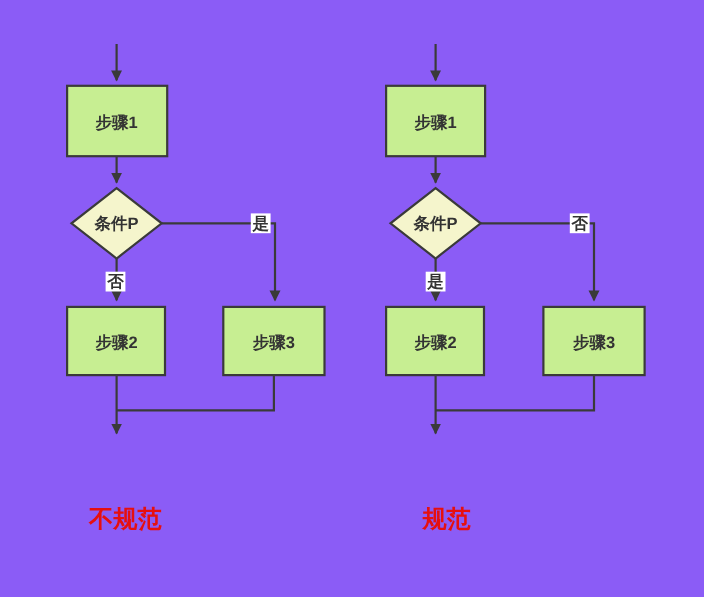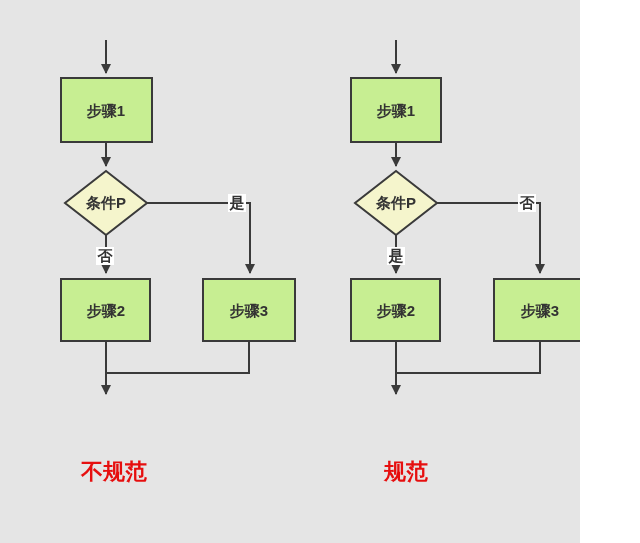--- a/index.html
+++ b/index.html
@@ -1,17 +1,17 @@
 <!DOCTYPE html>
 <html><head>
 <meta charset="utf-8">
 <style>
   html,body{margin:0;padding:0;}
   body{font-family:"Liberation Sans","DejaVu Sans",sans-serif;}
-  .canvas{position:relative;width:580px;height:543px;background:#e5e5e5;overflow:hidden;}
+  .canvas{position:relative;width:640px;height:543px;background:#8b5cf6;overflow:hidden;}
   svg{display:block;}
   .shape{stroke:#3a3a3a;stroke-width:2px;}
   .line{stroke:#3a3a3a;stroke-width:2px;fill:none;}
   .shape-label{font-family:"Liberation Sans","DejaVu Sans",sans-serif;font-size:15px;font-weight:bold;fill:#333333;text-anchor:middle;}
   .branch-label{font-family:"Liberation Sans","DejaVu Sans",sans-serif;font-size:15px;font-weight:bold;fill:#333333;text-anchor:middle;}
   .label-bg{fill:#ffffff;stroke:none;}
   .caption{font-family:"Liberation Sans","DejaVu Sans",sans-serif;font-size:22px;font-weight:bold;text-anchor:middle;}
   #ah path{fill:#3a3a3a;}
 </style>
 </head>

